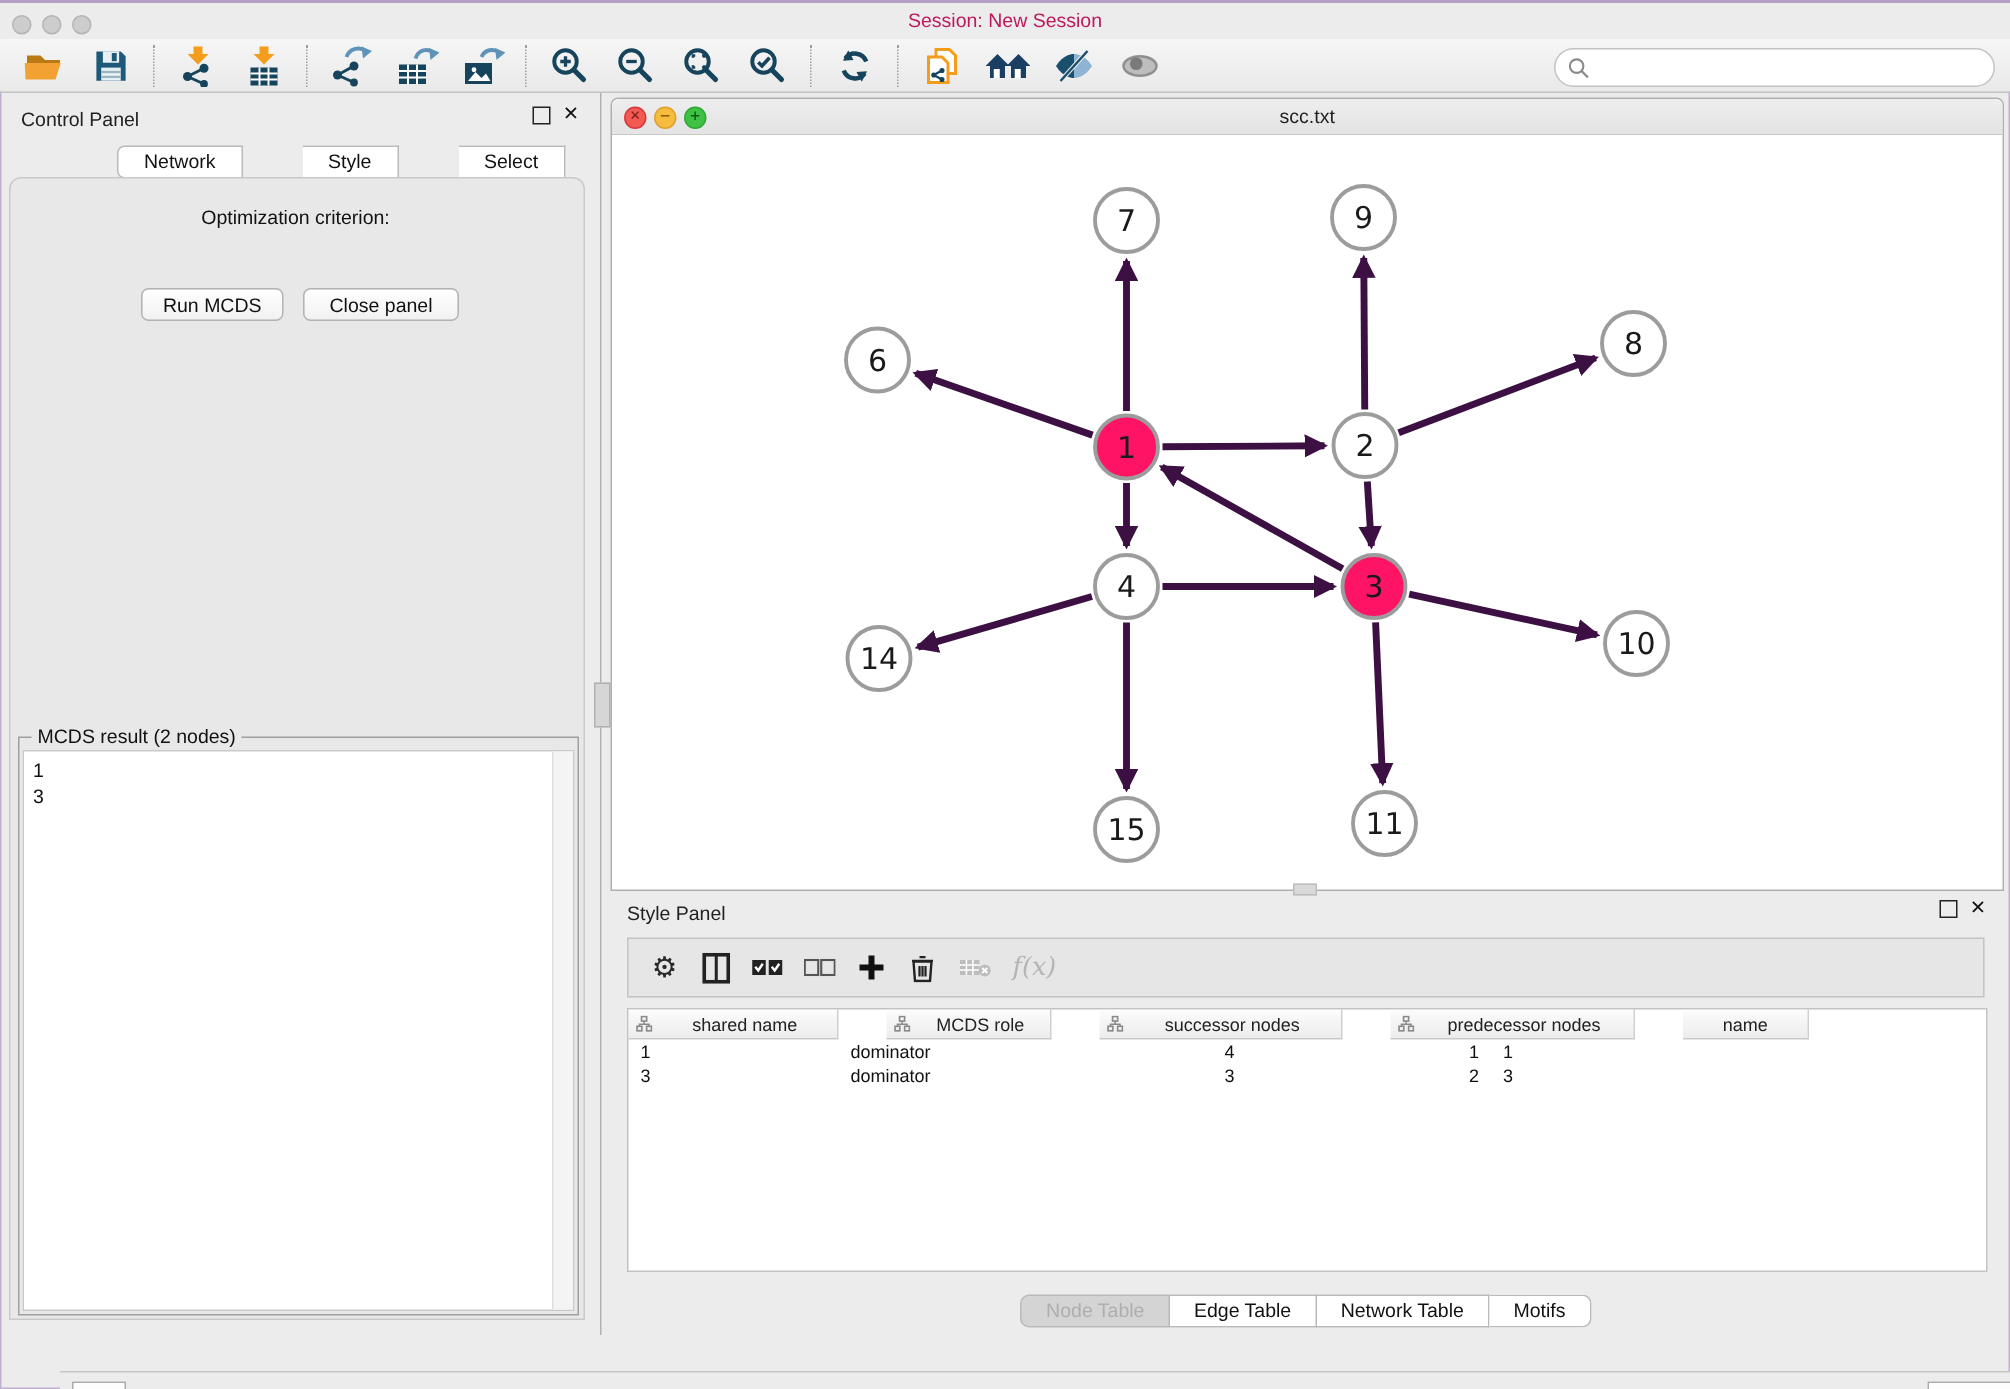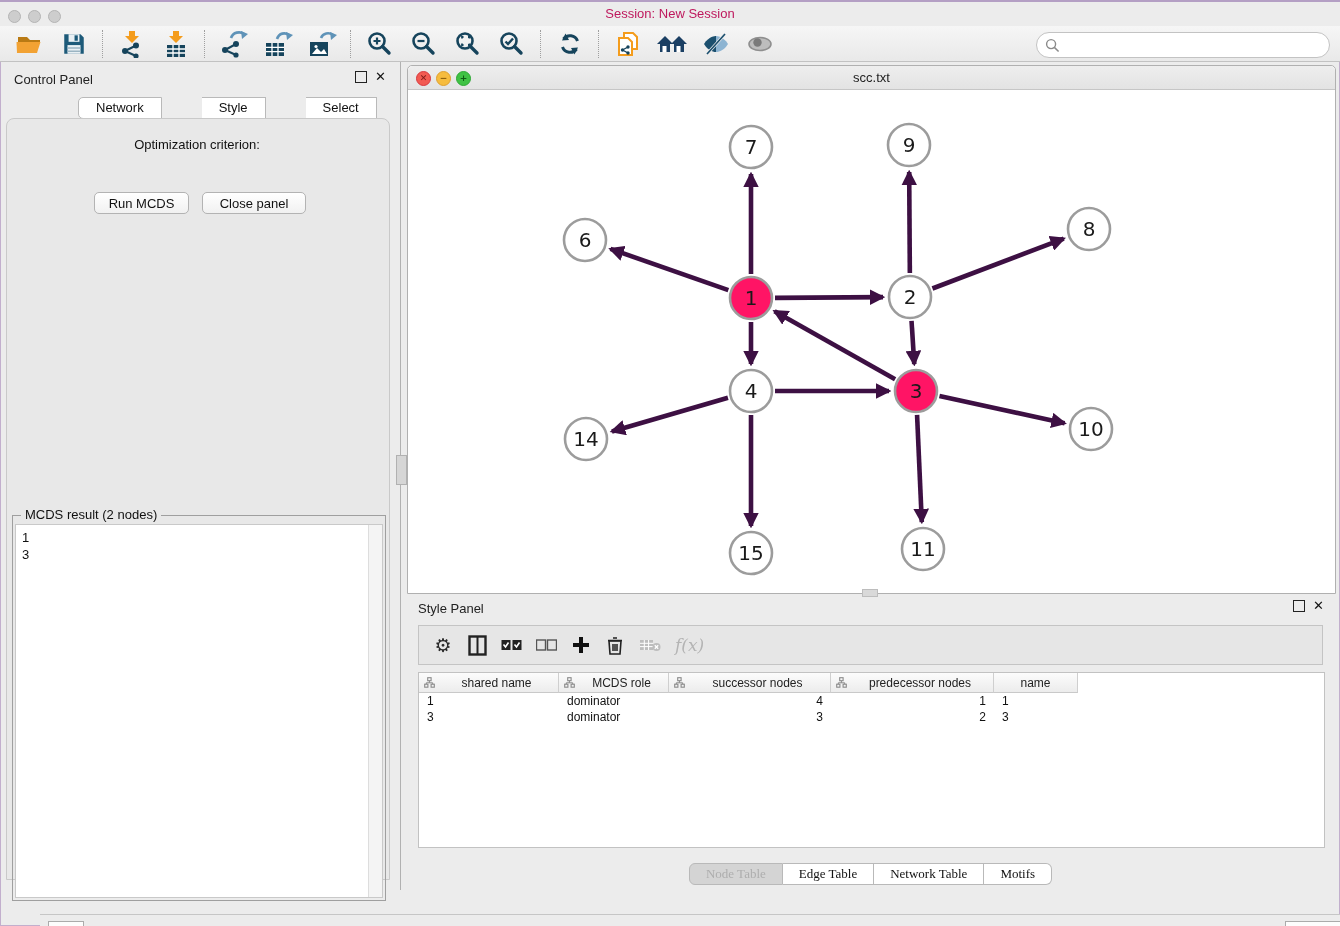--- a/index.html
+++ b/index.html
@@ -31,21 +31,21 @@
   .cp-tab.first{border-left:1px solid #b9b9b9;border-radius:5px 0 0 5px;}
   .cp-tab.active{background:#d7d7d7;color:#bdbdbd;border-radius:0 5px 5px 0;}
   .cp-body{position:absolute;left:6px;top:56px;width:382px;height:760px;background:#e8e8e8;border:1px solid #c9c9c9;border-radius:8px 8px 0 0;}
   .opt-label{position:absolute;left:0;right:0;top:75px;text-align:center;font-size:13px;color:#111;}
   .dropdown{position:absolute;left:44px;top:96px;width:308px;height:22px;background:#fff;border:1px solid #b3b3b3;border-radius:5px;font-size:13px;display:flex;align-items:center;box-sizing:border-box;padding-left:10px;color:#111;}
   .dd-stepper{position:absolute;right:7px;top:3px;display:flex;flex-direction:column;gap:2px;}
   .dd-stepper i{width:0;height:0;border-left:4px solid transparent;border-right:4px solid transparent;display:block;}
   .dd-up{border-bottom:5px solid #555;}
   .dd-down{border-top:5px solid #555;}
   .cp-btn{position:absolute;top:130px;height:22px;background:linear-gradient(#ffffff,#f1f1f1);border:1px solid #b3b3b3;border-radius:5px;font-size:13px;color:#111;display:flex;align-items:center;justify-content:center;box-sizing:border-box;}
-  .result-group{position:absolute;left:12px;top:429px;width:372px;height:384px;border:1px solid #9f9f9f;margin-top:24px;}
+  .result-group{position:absolute;left:12px;top:429px;width:372px;height:384px;border:1px solid #9f9f9f;}
   .result-legend{position:absolute;left:8px;top:-9px;background:#e8e8e8;padding:0 4px;font-size:13px;color:#111;}
   .result-area{position:absolute;left:2px;top:8px;right:2px;bottom:2px;background:#fff;border:1px solid #c9c9c9;}
   .result-text{position:absolute;left:6px;top:4px;font-size:13px;color:#111;white-space:pre;line-height:17px;}
   .result-scroll{position:absolute;right:0;top:0;bottom:0;width:13px;background:#f4f4f4;border-left:1px solid #ddd;}
   
   .vdivider{position:absolute;left:400px;top:62px;width:1px;height:828px;background:#b1b1b1;}
   .vhandle{position:absolute;left:396px;top:455px;width:9px;height:28px;background:#d6d6d6;border:1px solid #b1b1b1;}
   .hhandle{position:absolute;left:862px;top:589px;width:14px;height:6px;background:#d9d9d9;border:1px solid #bdbdbd;}
   
   .netwin{position:absolute;left:407px;top:65px;width:927px;height:527px;background:#fff;border:1px solid #b0b0b0;border-radius:5px 5px 0 0;}
@@ -57,28 +57,28 @@
   .mtl.green{left:48px;background:#3fc244;border:1px solid #2da834;color:#0e5c14;}
   .canvas{position:absolute;left:0;top:24px;width:925px;height:501px;background:#fff;}
   
   .tpanel{position:absolute;left:407px;top:595px;width:927px;height:293px;}
   .tpanel-title{position:absolute;left:11px;top:6px;font-size:13px;color:#222;}
   .tp-toolbar{position:absolute;left:11px;top:30px;width:905px;height:40px;background:#e6e6e6;border:1px solid #c4c4c4;display:flex;align-items:center;gap:14px;padding-left:14px;box-sizing:border-box;}
   .tp-icon{display:flex;align-items:center;justify-content:center;min-width:20px;height:24px;}
   .gear{font-size:19px;color:#2a2a2a;font-family:"DejaVu Sans",sans-serif;line-height:20px;}
   .fx{font-family:"DejaVu Serif",serif;font-style:italic;font-size:17px;color:#b4b4b4;}
   .tableview{position:absolute;left:11px;top:77px;width:905px;height:174px;background:#fff;border:1px solid #c2c2c2;overflow:hidden;}
-  .thead{display:flex;}
+  .thead{display:flex;gap:32px;}
   .th{height:20px;background:linear-gradient(#fcfcfc,#ececec);border-right:1px solid #cfcfcf;border-bottom:1px solid #c9c9c9;font-size:12px;color:#222;display:flex;align-items:center;box-sizing:border-box;position:relative;}
   .th .th-label{flex:1;text-align:center;}
   .th .tree-ico{margin-left:5px;}
   .trow{display:flex;height:16px;}
   .td{font-size:12px;color:#111;box-sizing:border-box;padding:1px 8px 0 8px;white-space:nowrap;}
   .tp-tabs{position:absolute;left:0;right:0;top:268px;display:flex;justify-content:center;}
-  .tp-tab{height:20px;line-height:20px;padding:0 16px;font-size:13px;background:#fff;border:1px solid #b9b9b9;border-left:none;color:#111;font-family:Liberation Serif, serif;}
+  .tp-tab{height:20px;line-height:20px;padding:0 16px;font-size:13px;background:#fff;border:1px solid #b9b9b9;border-left:none;color:#111;}
   .tp-tab.active{background:#d4d4d4;color:#aeaeae;border-left:1px solid #b9b9b9;border-radius:6px 0 0 6px;}
   .tp-tab.last{border-radius:0 6px 6px 0;}
   
   .statusbar{position:absolute;left:0;top:914px;width:1340px;height:36px;background:#ececec;border-top:1px solid #c6c6c6;margin-left:40px;}
   .sb-left{position:absolute;left:8px;top:6px;width:34px;height:25px;background:#fdfdfd;border:1px solid #ababab;display:flex;align-items:center;justify-content:center;}
   .sb-mem{position:absolute;right:8px;top:6px;height:25px;background:#fdfdfd;border:1px solid #ababab;display:flex;align-items:center;gap:6px;padding:0 10px;font-size:13px;color:#111;}
   .memdot{width:12px;height:12px;border-radius:50%;background:#1d8c3c;}
   .resize-corner{position:absolute;right:2px;bottom:2px;width:8px;height:8px;border-right:2px solid #5b7fd4;border-bottom:2px solid #5b7fd4;}
 </style>
 </head>

